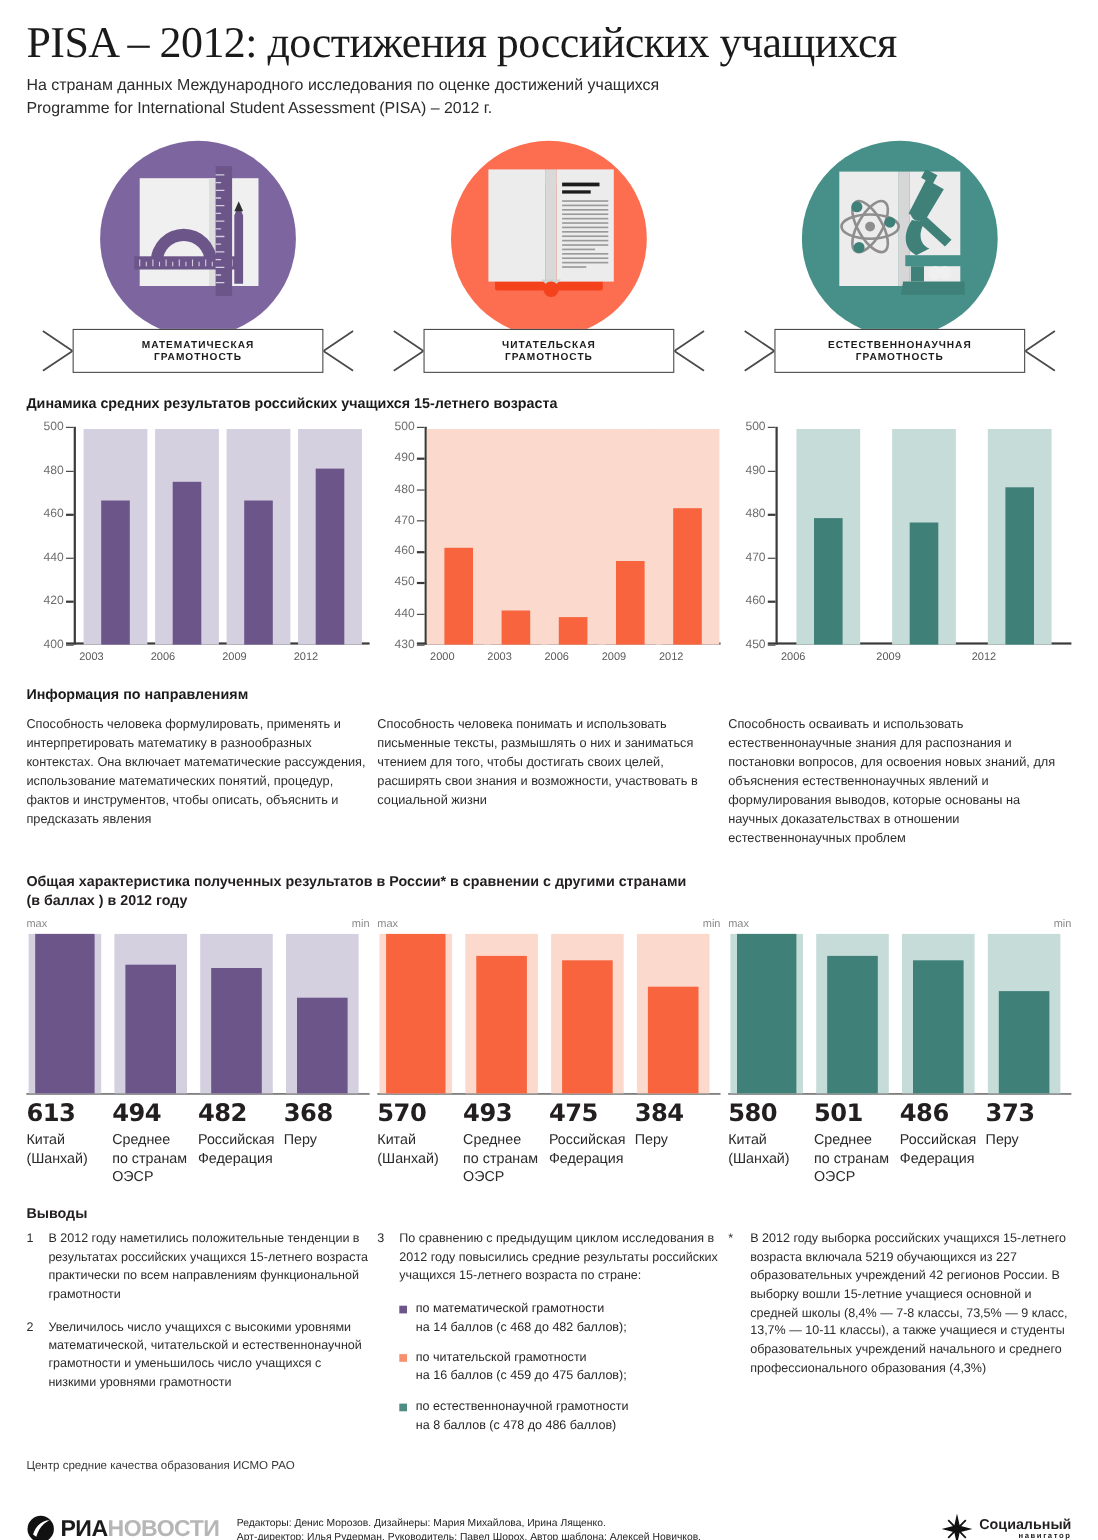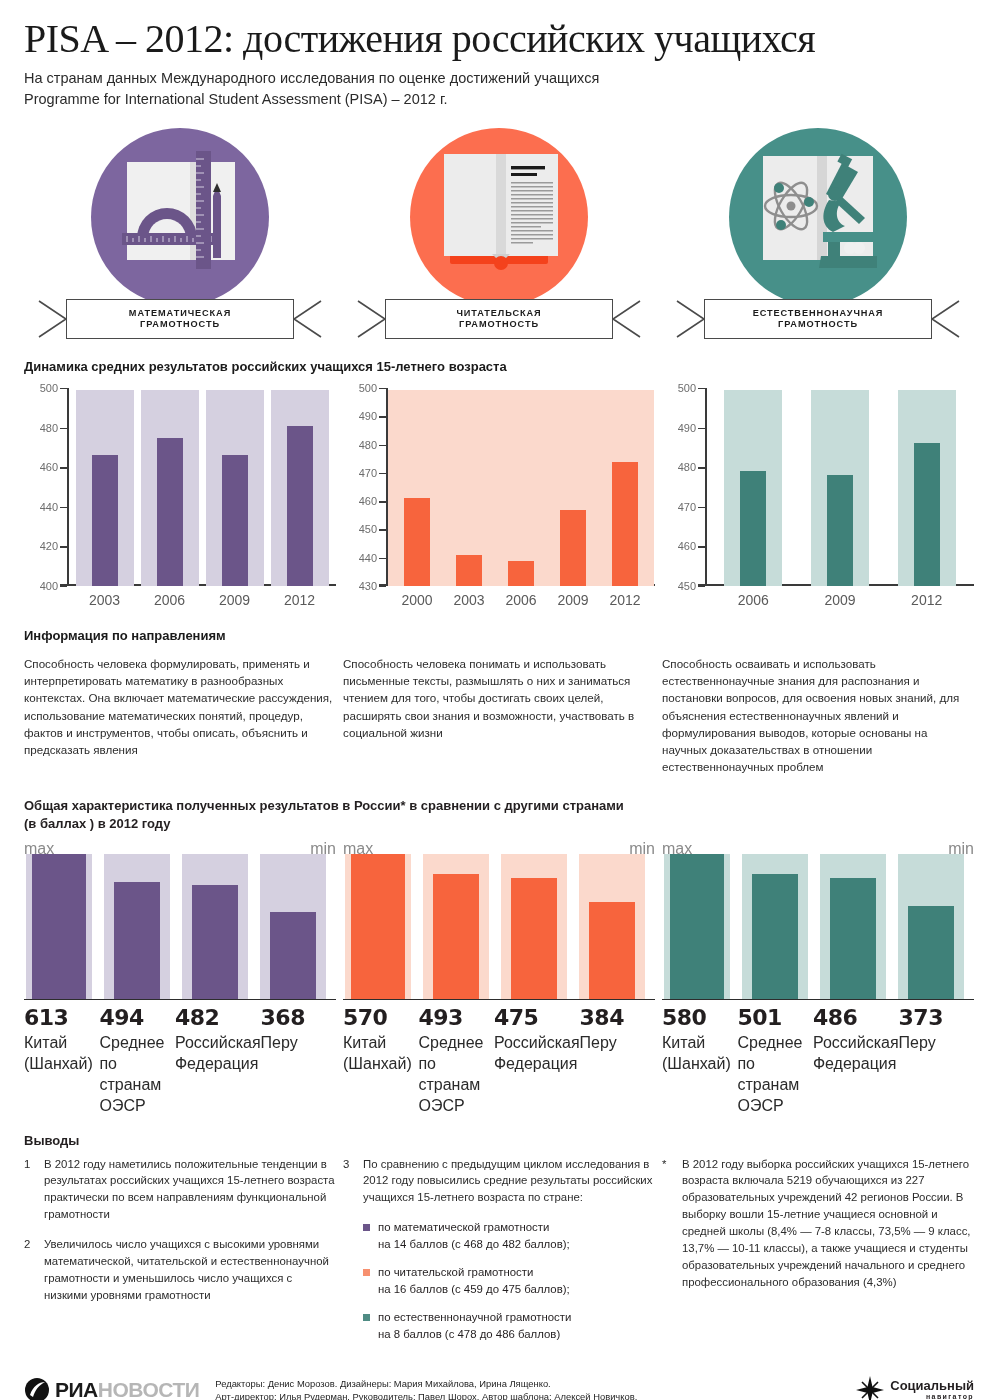--- a/index.html
+++ b/index.html
@@ -56,47 +56,47 @@
     font-size: 11px; color: #6d6d6d; transform: translateY(-50%);
   }
   .tick { position: absolute; left: 36px; width: 7px; height: 1.4px; background: #3a3a3a; }
   .vaxis { position: absolute; left: 43px; top: 0; bottom: 0; width: 1.6px; background: #3a3a3a; }
   .baseline { position: absolute; left: 36px; right: 0; bottom: 0; height: 1.6px; background: #3a3a3a; }
   .bars { position: absolute; left: 48px; right: 4px; top: 0; bottom: 0; display: flex; }
   .bcol { flex: 1; position: relative; display: flex; align-items: flex-end; justify-content: center; }
   .btrack { position: absolute; left: 50%; transform: translateX(-50%); width: 58px; bottom: 0; }
   .bfill  { position: absolute; left: 50%; transform: translateX(-50%); width: 26px; bottom: 0; }
   .xlabels { display: flex; margin-left: 48px; margin-right: 4px; margin-top: 6px; }
-  .xlabels span { flex: 1; text-align: center; font-size: 14px; color: #5a5a5a; }
+  .xlabels span { flex: 1; font-size: 10px; color: #5a5a5a; }
 
   .t-math { background: #d5d0e0; } .f-math { background: #6b5589; }
   .t-read { background: #fbd9cc; } .f-read { background: #f7643d; }
   .t-sci  { background: #c6dcd9; } .f-sci  { background: #3f8179; }
 
   
   .infos { display: flex; margin-top: 12px; }
   .info { width: 320px; font-size: 11.6px; line-height: 1.48; color: #2c2c2c; }
   .info + .info { margin-left: 7px; }
 
   
   .cmp-title { font-size: 13px; font-weight: 700; margin-top: 22px; line-height: 1.35; }
   .cmp-row { display: flex; margin-top: 8px; }
   .cmp-group { width: 320px; }
   .cmp-group + .cmp-group { margin-left: 7px; }
   .cmp-minmax { display: flex; height: 15px; }
-  .cmp-minmax span { flex: 1; font-size: 16px; color: #8a8a8a; }
+  .cmp-minmax span { flex: 1; font-size: 10px; color: #8a8a8a; }
   .cmp-minmax span.r { text-align: right; }
   .cmp-bars { display: flex; height: 145px; align-items: flex-end; border-bottom: 1.8px solid #2d2d2d; }
   .cmp-cell { flex: 1; position: relative; height: 145px; }
   .cmp-track { position: absolute; left: 2px; width: 66px; top: 0; bottom: 0; }
   .cmp-fill { position: absolute; left: 12px; width: 46px; bottom: 0; }
   .cmp-vals { display: flex; margin-top: 6px; }
   .cmp-val { flex: 1; }
   .cmp-num { font-size: 22px; font-weight: 700; letter-spacing: -0.5px; line-height: 1.1; font-family: "DejaVu Sans", sans-serif; }
-  .cmp-name { font-size: 16px; line-height: 1.3; margin-top: 3px; color: #2a2a2a; }
+  .cmp-name { font-size: 13px; line-height: 1.3; margin-top: 3px; color: #2a2a2a; }
 
   
   .concl-title { font-size: 13px; font-weight: 700; margin-top: 16px; }
   .concl-row { display: flex; margin-top: 8px; }
   .concl-col { width: 320px; }
   .concl-col + .concl-col { margin-left: 7px; }
   .citem { display: flex; font-size: 11.4px; line-height: 1.48; margin-bottom: 13px; color: #2c2c2c; }
   .cnum { width: 20px; flex: 0 0 20px; color: #2c2c2c; }
   .sublist { margin-top: 10px; }
   .sub { display: flex; margin-bottom: 11px; font-size: 11.4px; line-height: 1.48; }

